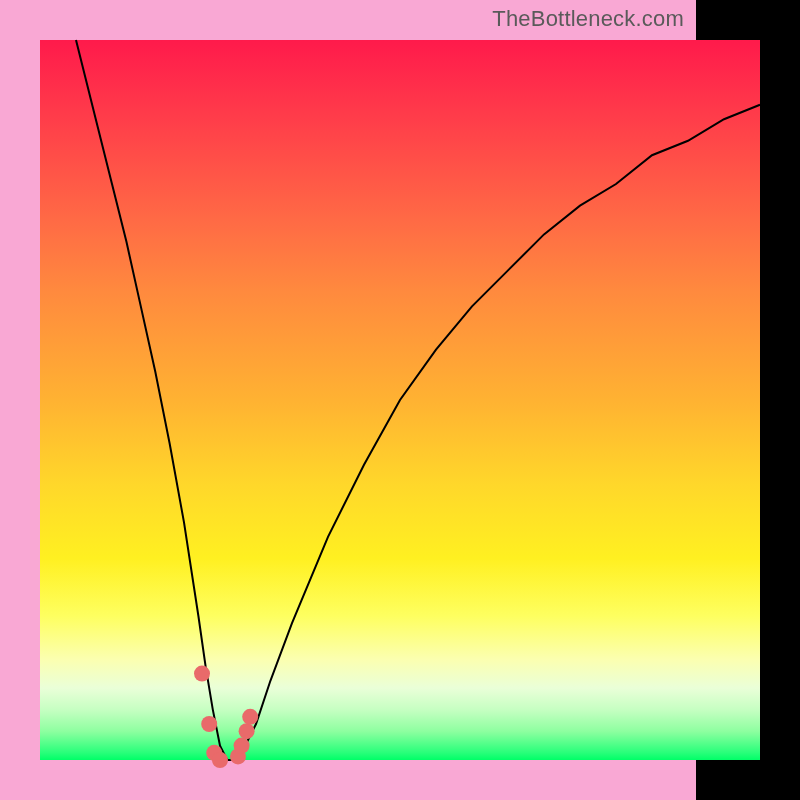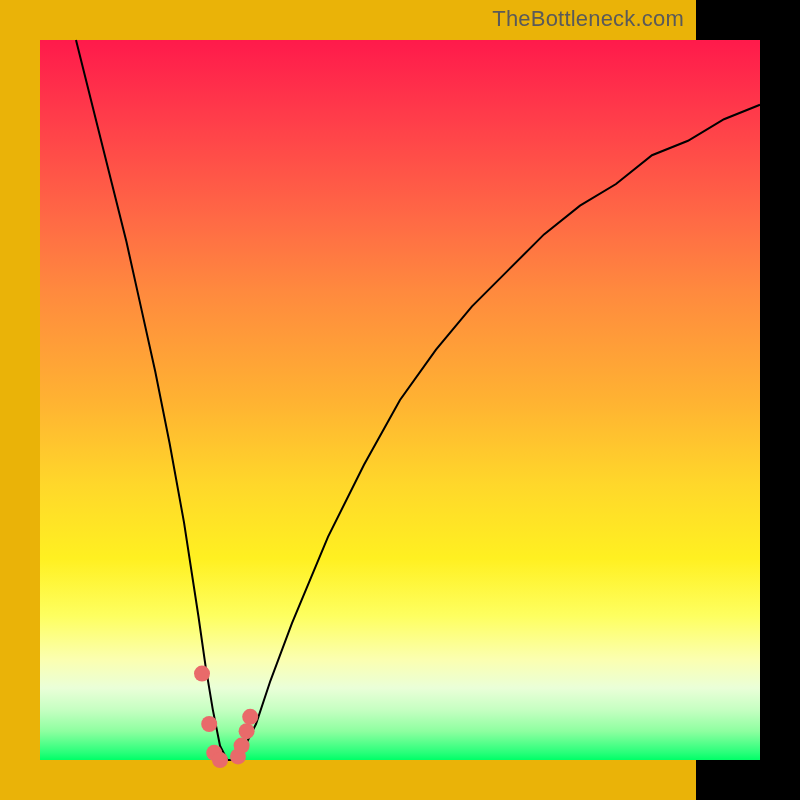--- a/index.html
+++ b/index.html
@@ -9,21 +9,21 @@
     height: 800px;
     overflow: hidden;
     background: #000;
     font-family: Arial, Helvetica, sans-serif;
   }
   .frame {
     position: absolute;
     top: 0; left: 0;
     width: 696px;
     height: 800px;
-    background: #eab308;
+    background: #f9a8d4;
   }
   .plot-area {
     position: absolute;
     top: 40px;
     left: 40px;
     width: 720px;
     height: 720px;
     background: linear-gradient(
       to bottom,
       #ff1a4b 0%,

